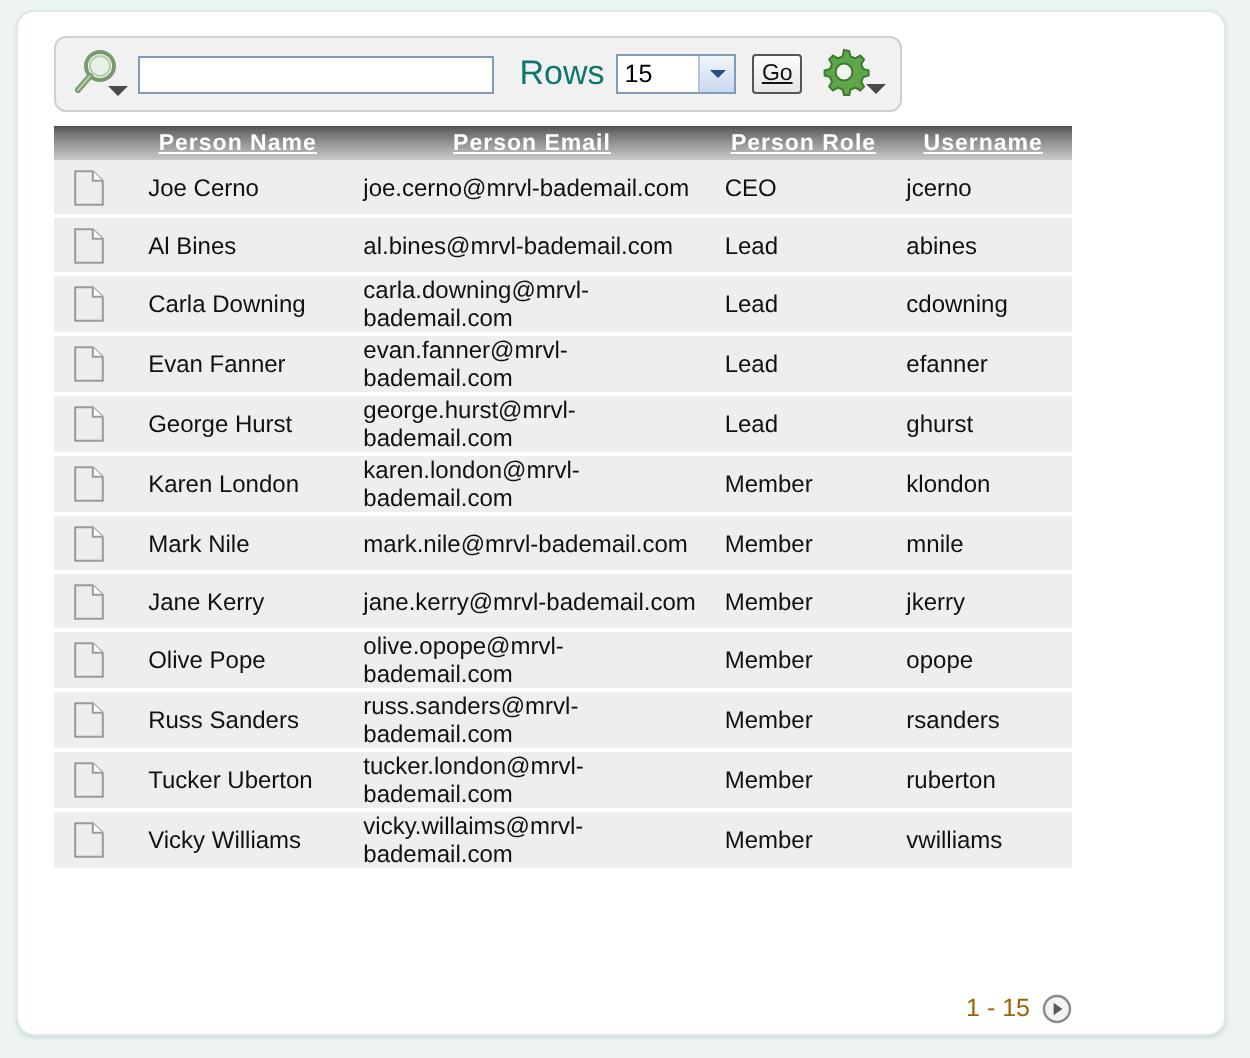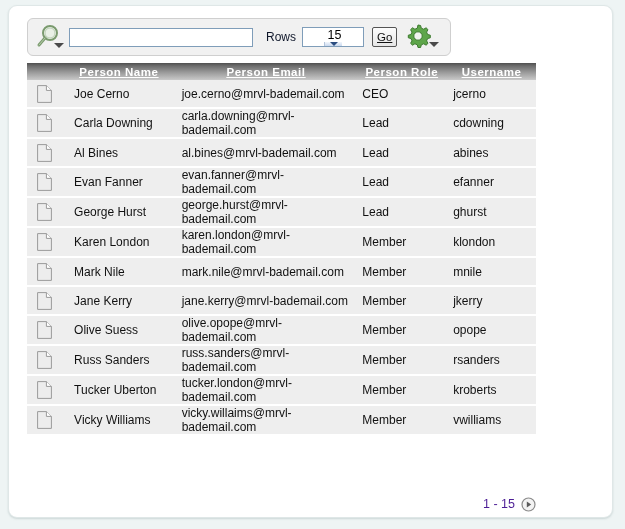--- a/index.html
+++ b/index.html
@@ -63,36 +63,35 @@
     background: #fff;
     font-family: "Liberation Sans", sans-serif;
     font-size: 12px;
     padding: 0 2px;
     box-sizing: border-box;
     outline: none;
   }
 
   .rows-label {
     margin-left: 13px;
-    font-size: 12px;
-    color: #0f172a;
+    font-size: 17px;
+    color: #0f766e;
   }
 
   .rows-select {
     margin-left: 6px;
     width: 62px;
     height: 20px;
     border: 1px solid #7f9db9;
     background: #fff;
     box-sizing: border-box;
     position: relative;
     display: flex;
     align-items: center;
     cursor: pointer;
-    flex-direction: column;
   }
   .rows-select .val {
     font-size: 12.5px;
     padding-left: 3px;
     flex: 1;
   }
   .rows-select .arrowbox {
     width: 17px;
     height: 18px;
     background: linear-gradient(to bottom, #f3f6fb 0%, #c9d8ef 100%);
@@ -198,21 +197,21 @@
     left: 18px;
     top: 487px;
     width: 509px;
     height: 22px;
     display: flex;
     align-items: center;
     justify-content: flex-end;
   }
   .pager-label {
     font-size: 12.5px;
-    color: #4c1d95;
+    color: #a16207;
     margin-right: 6px;
   }
   .next-btn {
     width: 15px;
     height: 15px;
     cursor: pointer;
   }
 </style>
 </head>
 <body>
@@ -274,40 +273,40 @@
           <td class="c-name">Joe Cerno</td>
           <td class="c-email">joe.cerno@mrvl-bademail.com</td>
           <td class="c-role">CEO</td>
           <td class="c-user">jcerno</td>
         </tr>
         <tr>
           <td class="c-icon"><svg class="doc-icon" width="15" height="18" viewBox="0 0 15 18">
               <path d="M0.6 0.6 H9.4 L14.4 5.4 V17.4 H0.6 Z" fill="#ededed" stroke="#9a9a9a" stroke-width="1"></path>
               <path d="M9.4 0.6 V5.4 H14.4" fill="#ffffff" stroke="#9a9a9a" stroke-width="1"></path>
             </svg></td>
+          <td class="c-name">Al Bines</td>
+          <td class="c-email">al.bines@mrvl-bademail.com</td>
+          <td class="c-role">Lead</td>
+          <td class="c-user">abines</td>
+        </tr>
+        <tr>
+          <td class="c-icon"><svg class="doc-icon" width="15" height="18" viewBox="0 0 15 18">
+              <path d="M0.6 0.6 H9.4 L14.4 5.4 V17.4 H0.6 Z" fill="#ededed" stroke="#9a9a9a" stroke-width="1"></path>
+              <path d="M9.4 0.6 V5.4 H14.4" fill="#ffffff" stroke="#9a9a9a" stroke-width="1"></path>
+            </svg></td>
           <td class="c-name">Carla Downing</td>
           <td class="c-email">carla.downing@mrvl-bademail.com</td>
           <td class="c-role">Lead</td>
           <td class="c-user">cdowning</td>
         </tr>
         <tr>
           <td class="c-icon"><svg class="doc-icon" width="15" height="18" viewBox="0 0 15 18">
               <path d="M0.6 0.6 H9.4 L14.4 5.4 V17.4 H0.6 Z" fill="#ededed" stroke="#9a9a9a" stroke-width="1"></path>
               <path d="M9.4 0.6 V5.4 H14.4" fill="#ffffff" stroke="#9a9a9a" stroke-width="1"></path>
             </svg></td>
-          <td class="c-name">Al Bines</td>
-          <td class="c-email">al.bines@mrvl-bademail.com</td>
-          <td class="c-role">Lead</td>
-          <td class="c-user">abines</td>
-        </tr>
-        <tr>
-          <td class="c-icon"><svg class="doc-icon" width="15" height="18" viewBox="0 0 15 18">
-              <path d="M0.6 0.6 H9.4 L14.4 5.4 V17.4 H0.6 Z" fill="#ededed" stroke="#9a9a9a" stroke-width="1"></path>
-              <path d="M9.4 0.6 V5.4 H14.4" fill="#ffffff" stroke="#9a9a9a" stroke-width="1"></path>
-            </svg></td>
           <td class="c-name">Evan Fanner</td>
           <td class="c-email">evan.fanner@mrvl-bademail.com</td>
           <td class="c-role">Lead</td>
           <td class="c-user">efanner</td>
         </tr>
         <tr>
           <td class="c-icon"><svg class="doc-icon" width="15" height="18" viewBox="0 0 15 18">
               <path d="M0.6 0.6 H9.4 L14.4 5.4 V17.4 H0.6 Z" fill="#ededed" stroke="#9a9a9a" stroke-width="1"></path>
               <path d="M9.4 0.6 V5.4 H14.4" fill="#ffffff" stroke="#9a9a9a" stroke-width="1"></path>
             </svg></td>
@@ -344,21 +343,21 @@
           <td class="c-name">Jane Kerry</td>
           <td class="c-email">jane.kerry@mrvl-bademail.com</td>
           <td class="c-role">Member</td>
           <td class="c-user">jkerry</td>
         </tr>
         <tr>
           <td class="c-icon"><svg class="doc-icon" width="15" height="18" viewBox="0 0 15 18">
               <path d="M0.6 0.6 H9.4 L14.4 5.4 V17.4 H0.6 Z" fill="#ededed" stroke="#9a9a9a" stroke-width="1"></path>
               <path d="M9.4 0.6 V5.4 H14.4" fill="#ffffff" stroke="#9a9a9a" stroke-width="1"></path>
             </svg></td>
-          <td class="c-name">Olive Suess</td>
+          <td class="c-name">Olive Pope</td>
           <td class="c-email">olive.opope@mrvl-bademail.com</td>
           <td class="c-role">Member</td>
           <td class="c-user">opope</td>
         </tr>
         <tr>
           <td class="c-icon"><svg class="doc-icon" width="15" height="18" viewBox="0 0 15 18">
               <path d="M0.6 0.6 H9.4 L14.4 5.4 V17.4 H0.6 Z" fill="#ededed" stroke="#9a9a9a" stroke-width="1"></path>
               <path d="M9.4 0.6 V5.4 H14.4" fill="#ffffff" stroke="#9a9a9a" stroke-width="1"></path>
             </svg></td>
           <td class="c-name">Russ Sanders</td>
@@ -367,21 +366,21 @@
           <td class="c-user">rsanders</td>
         </tr>
         <tr>
           <td class="c-icon"><svg class="doc-icon" width="15" height="18" viewBox="0 0 15 18">
               <path d="M0.6 0.6 H9.4 L14.4 5.4 V17.4 H0.6 Z" fill="#ededed" stroke="#9a9a9a" stroke-width="1"></path>
               <path d="M9.4 0.6 V5.4 H14.4" fill="#ffffff" stroke="#9a9a9a" stroke-width="1"></path>
             </svg></td>
           <td class="c-name">Tucker Uberton</td>
           <td class="c-email">tucker.london@mrvl-bademail.com</td>
           <td class="c-role">Member</td>
-          <td class="c-user">kroberts</td>
+          <td class="c-user">ruberton</td>
         </tr>
         <tr>
           <td class="c-icon"><svg class="doc-icon" width="15" height="18" viewBox="0 0 15 18">
               <path d="M0.6 0.6 H9.4 L14.4 5.4 V17.4 H0.6 Z" fill="#ededed" stroke="#9a9a9a" stroke-width="1"></path>
               <path d="M9.4 0.6 V5.4 H14.4" fill="#ffffff" stroke="#9a9a9a" stroke-width="1"></path>
             </svg></td>
           <td class="c-name">Vicky Williams</td>
           <td class="c-email">vicky.willaims@mrvl-bademail.com</td>
           <td class="c-role">Member</td>
           <td class="c-user">vwilliams</td>

